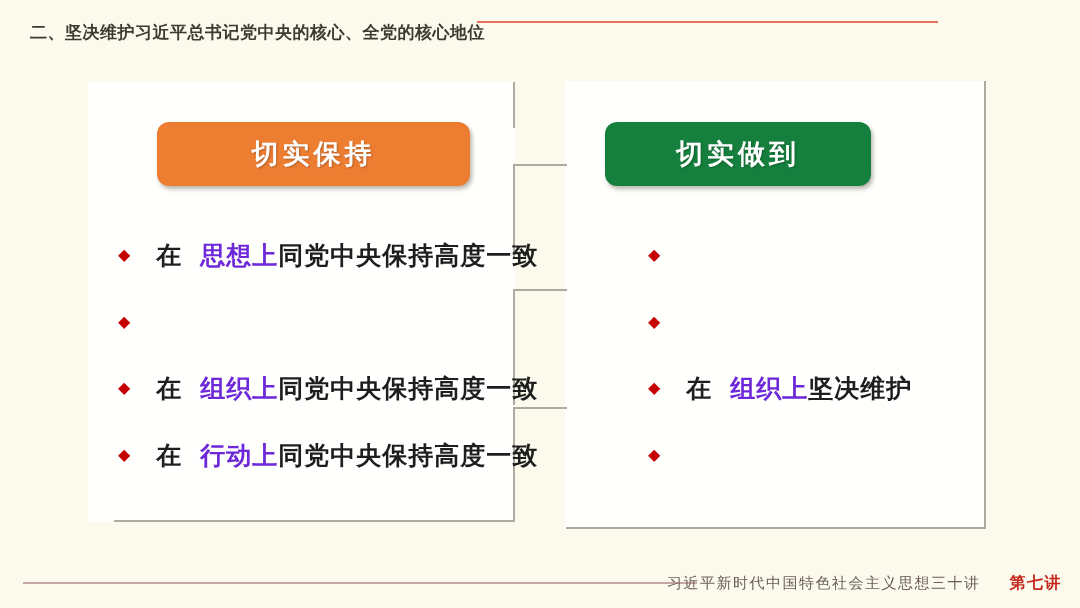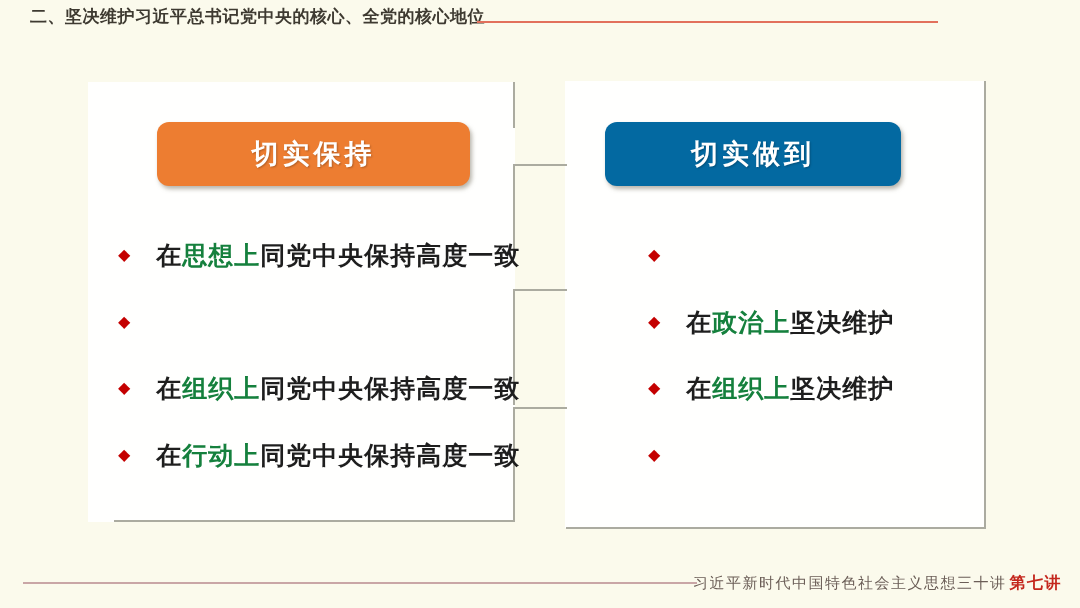--- a/index.html
+++ b/index.html
@@ -3,21 +3,21 @@
 <meta charset="utf-8">
 <style>
   html,body { margin:0; padding:0; }
   .slide {
     position:relative; width:1080px; height:608px;
     background:#FBFAEC; overflow:hidden;
     font-family:"Liberation Sans", sans-serif;
   }
   
   .title {
-    position:absolute; left:30px; top:6px; width:458px;
+    position:absolute; left:30px; top:22px; width:458px;
     font-size:17px; font-weight:bold; color:#3E3A31;
     line-height:1.28; letter-spacing:0.5px;
   }
   .title-underline {
     position:absolute; left:477px; top:21px; width:461px; height:2px;
     background:#E2705C;
   }
   
   .panel { position:absolute; background:#FFFFFE; }
   .panel.left  { left:88px;  top:82px; width:427px; height:440px; }
@@ -36,43 +36,43 @@
   .l7  { left:984px; top:81px;  width:2px;   height:448px; }
   
   .hdr-btn {
     position:absolute; top:122px; height:64px; border-radius:12px;
     display:flex; align-items:center; justify-content:center;
     color:#FFFFFF; font-size:27px; font-weight:bold; letter-spacing:4px;
     box-shadow:2px 3px 4px rgba(125,120,105,0.55);
     text-shadow:1px 1px 2px rgba(0,0,0,0.25);
   }
   .hdr-btn.orange { left:157px; width:313px; background:#ED7D31; }
-  .hdr-btn.blue   { left:605px; width:296px; background:#0369a1; }
+  .hdr-btn.blue   { left:605px; width:266px; background:#15803d; }
   
   .item { position:absolute; display:flex; align-items:center; height:34px; }
   .item .bullet { color:#C40000; font-size:16px; margin-right:26px; line-height:1; }
   .item .text {
     font-size:25px; font-weight:600; color:#1E1E1E;
     letter-spacing:1px; white-space:nowrap;
   }
-  .item .hl { color:#15803d; }
+  .item .hl { color:#6d28d9;margin-left:18px; }
   .col-left  { left:118px; }
   .col-right { left:648px; }
   .row1 { top:238px; } .row2 { top:305px; } .row3 { top:371px; } .row4 { top:438px; }
   
   .footer-line {
     position:absolute; left:23px; top:582px; width:674px; height:2px;
     background:#C9A6A6;
   }
   .footer {
     position:absolute; top:573px; right:18px;
     font-size:15px; color:#6B5E57; letter-spacing:1.5px; white-space:nowrap;
   }
   .footer .lecture {
-    color:#C4271D; font-weight:bold; font-size:16px; margin-left:3px;
+    color:#C4271D; font-weight:bold; font-size:16px; margin-left:29px;
   }
 </style>
 </head>
 <body>
 
 <div class="slide">
 
   <div class="title">二、坚决维护习近平总书记党中央的核心、全党的核心地位</div>
   <div class="title-underline"></div>
 
@@ -107,21 +107,20 @@
   <div class="item col-left row4">
     <span class="bullet">◆</span>
     <span class="text"><span>在</span><span class="hl">行动上</span><span>同党中央保持高度一致</span></span>
   </div>
 
   <div class="item col-right row1">
     <span class="bullet">◆</span>
   </div>
   <div class="item col-right row2">
     <span class="bullet">◆</span>
-    <span class="text"><span>在</span><span class="hl">政治上</span><span>坚决维护</span></span>
   </div>
   <div class="item col-right row3">
     <span class="bullet">◆</span>
     <span class="text"><span>在</span><span class="hl">组织上</span><span>坚决维护</span></span>
   </div>
   <div class="item col-right row4">
     <span class="bullet">◆</span>
   </div>
 
   <div class="footer-line"></div>

